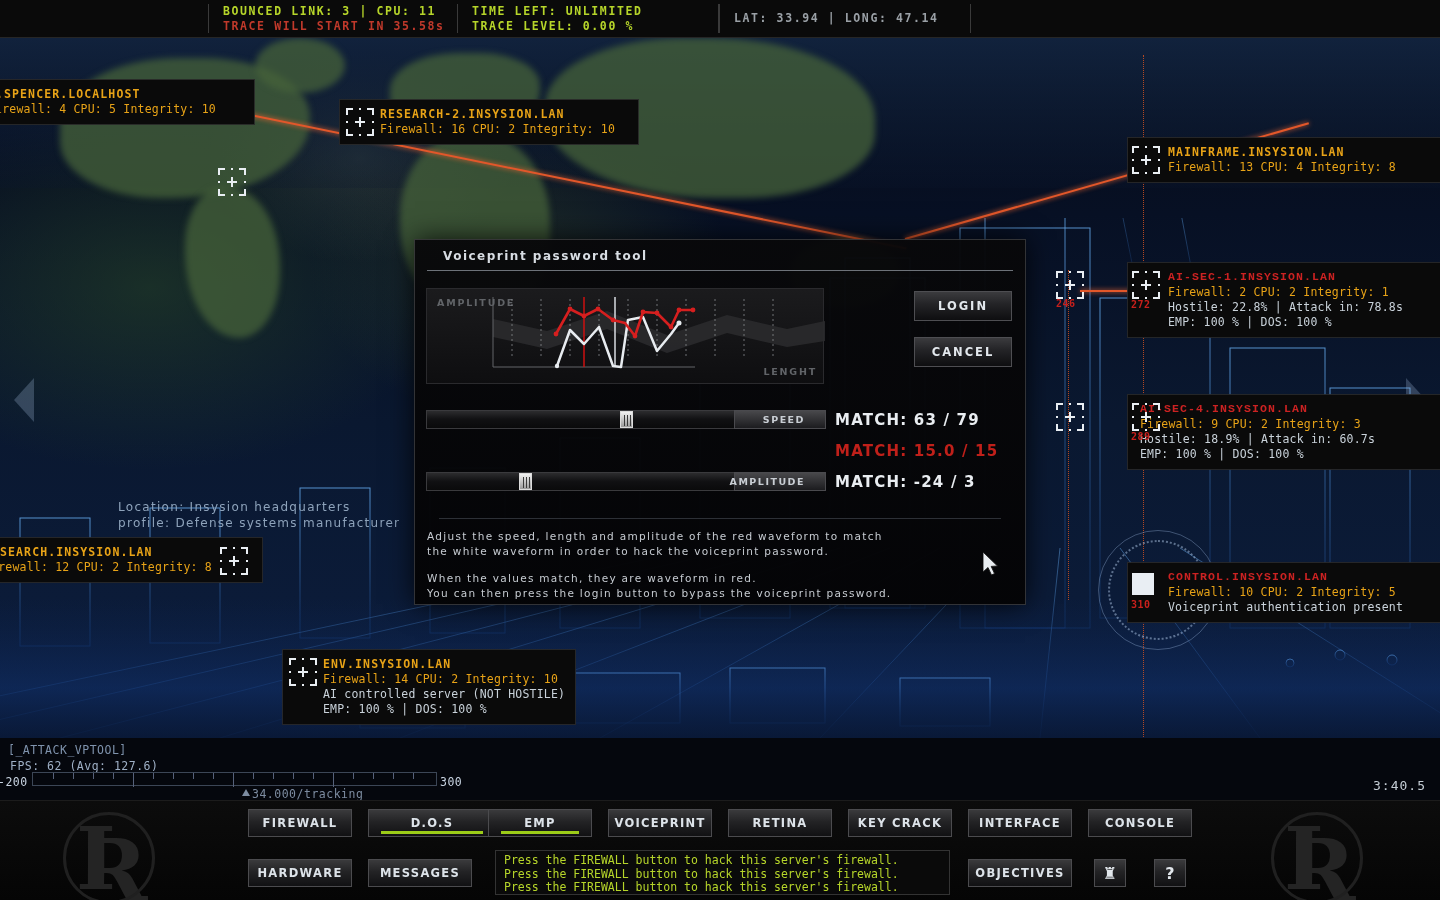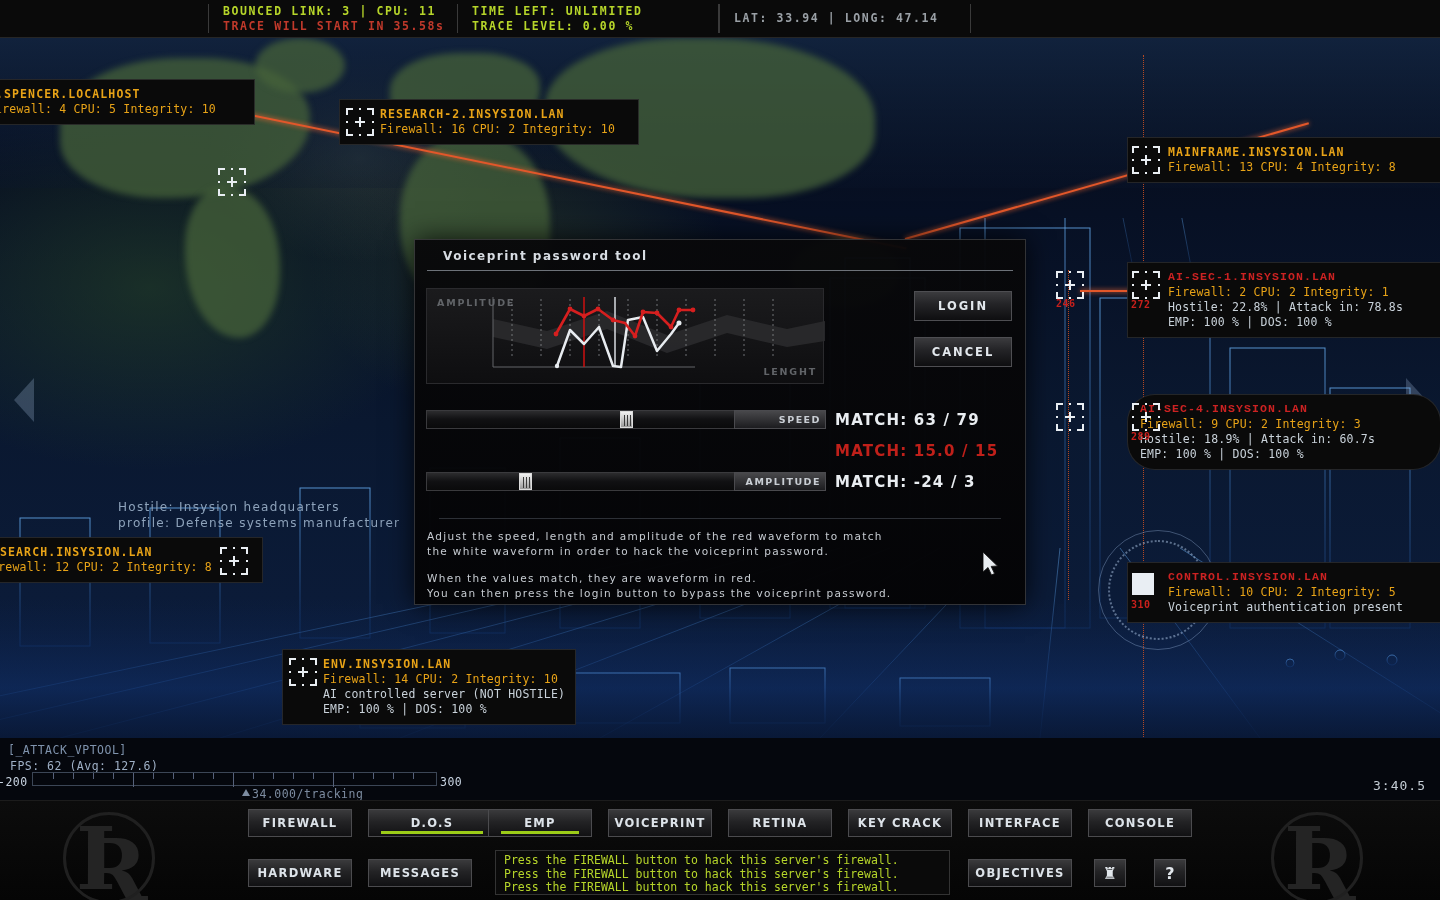--- a/index.html
+++ b/index.html
@@ -127,21 +127,21 @@
   .slider-track {
     position:absolute; left:0; top:0; width:400px; height:19px;
     background: linear-gradient(180deg,#2c2c2e,#111113 48%, #0a0a0b);
     border:1px solid #3a3a3d;
   }
   .slider-cap {
     position:absolute; right:0; top:0; width:92px; height:19px;
     background: linear-gradient(180deg,#48484b,#1c1c1f);
     border:1px solid #4a4a4e;
     color:#c9ced4; font-size:9.5px; letter-spacing:1.5px; font-weight:bold;
-    display:flex; align-items:center; justify-content:flex-end; padding-right:4px;
+    display:flex; align-items:center; justify-content:flex-end; padding-right:20px;
     font-family:"DejaVu Sans", sans-serif;
   }
   .slider-knob {
     position:absolute; top:1px; width:13px; height:17px;
     background: linear-gradient(180deg,#f2f2f2,#9a9a9a);
     border:1px solid #dcdcdc;
   }
   .slider-knob i {
     position:absolute; top:3px; width:1px; height:11px; background:#3a3a3a;
   }
@@ -444,21 +444,21 @@
     <div class="ch"></div>
       <div class="cv"></div>
     <div class="dt" style="left:13px; top:0;"></div>
       <div class="dt" style="left:13px; bottom:0;"></div>
     <div class="dt" style="left:0; top:13px;"></div>
       <div class="dt" style="right:0; top:13px;"></div>
   </div>
   <div class="nodenum" style="left:1056px; top:298px;">246</div>
 
   <div class="node" style="left:1128px; top:395px;">
-    <div class="nodebox" style="width:312px; border-radius:27px;">
+    <div class="nodebox" style="width:312px; ">
       <div class="name nm-red">AI-SEC-4.INSYSION.LAN</div>
       <div class="row stat-amber">Firewall: 9 CPU: 2 Integrity: 3</div>
       <div class="row stat-white">Hostile: 18.9% | Attack in: 60.7s</div>
       <div class="row stat-white">EMP: 100 % | DOS: 100 %</div>
     </div>
     <div class="crosshair" style="left:4px; top:8px;">
       <div class="corner tl"></div>
         <div class="corner tr"></div>
         <div class="corner bl"></div>
         <div class="corner br"></div>
@@ -529,21 +529,21 @@
         <div class="corner br"></div>
       <div class="ch"></div>
         <div class="cv"></div>
       <div class="dt" style="left:13px; top:0;"></div>
         <div class="dt" style="left:13px; bottom:0;"></div>
       <div class="dt" style="left:0; top:13px;"></div>
         <div class="dt" style="right:0; top:13px;"></div>
     </div>
   </div>
 
-  <div class="loc-label" style="left:118px; top:500px;">Hostile: Insysion headquarters</div>
+  <div class="loc-label" style="left:118px; top:500px;">Location: Insysion headquarters</div>
   <div class="loc-label" style="left:118px; top:516px;">profile: Defense systems manufacturer</div>
 
   <div class="dialog">
     <div class="dlg-title">Voiceprint password tool</div>
     <div class="dlg-rule"></div>
 
     <div class="graph" style="left:11px; top:48px; width:398px; height:96px;">
       <div class="graph-lbl" style="left:10px; top:8px;">AMPLITUDE</div>
       <div class="graph-lbl" style="right:6px; bottom:6px;">LENGHT</div>
       <svg width="398" height="96" viewBox="0 0 398 96" style="position:absolute; left:0; top:0;">

